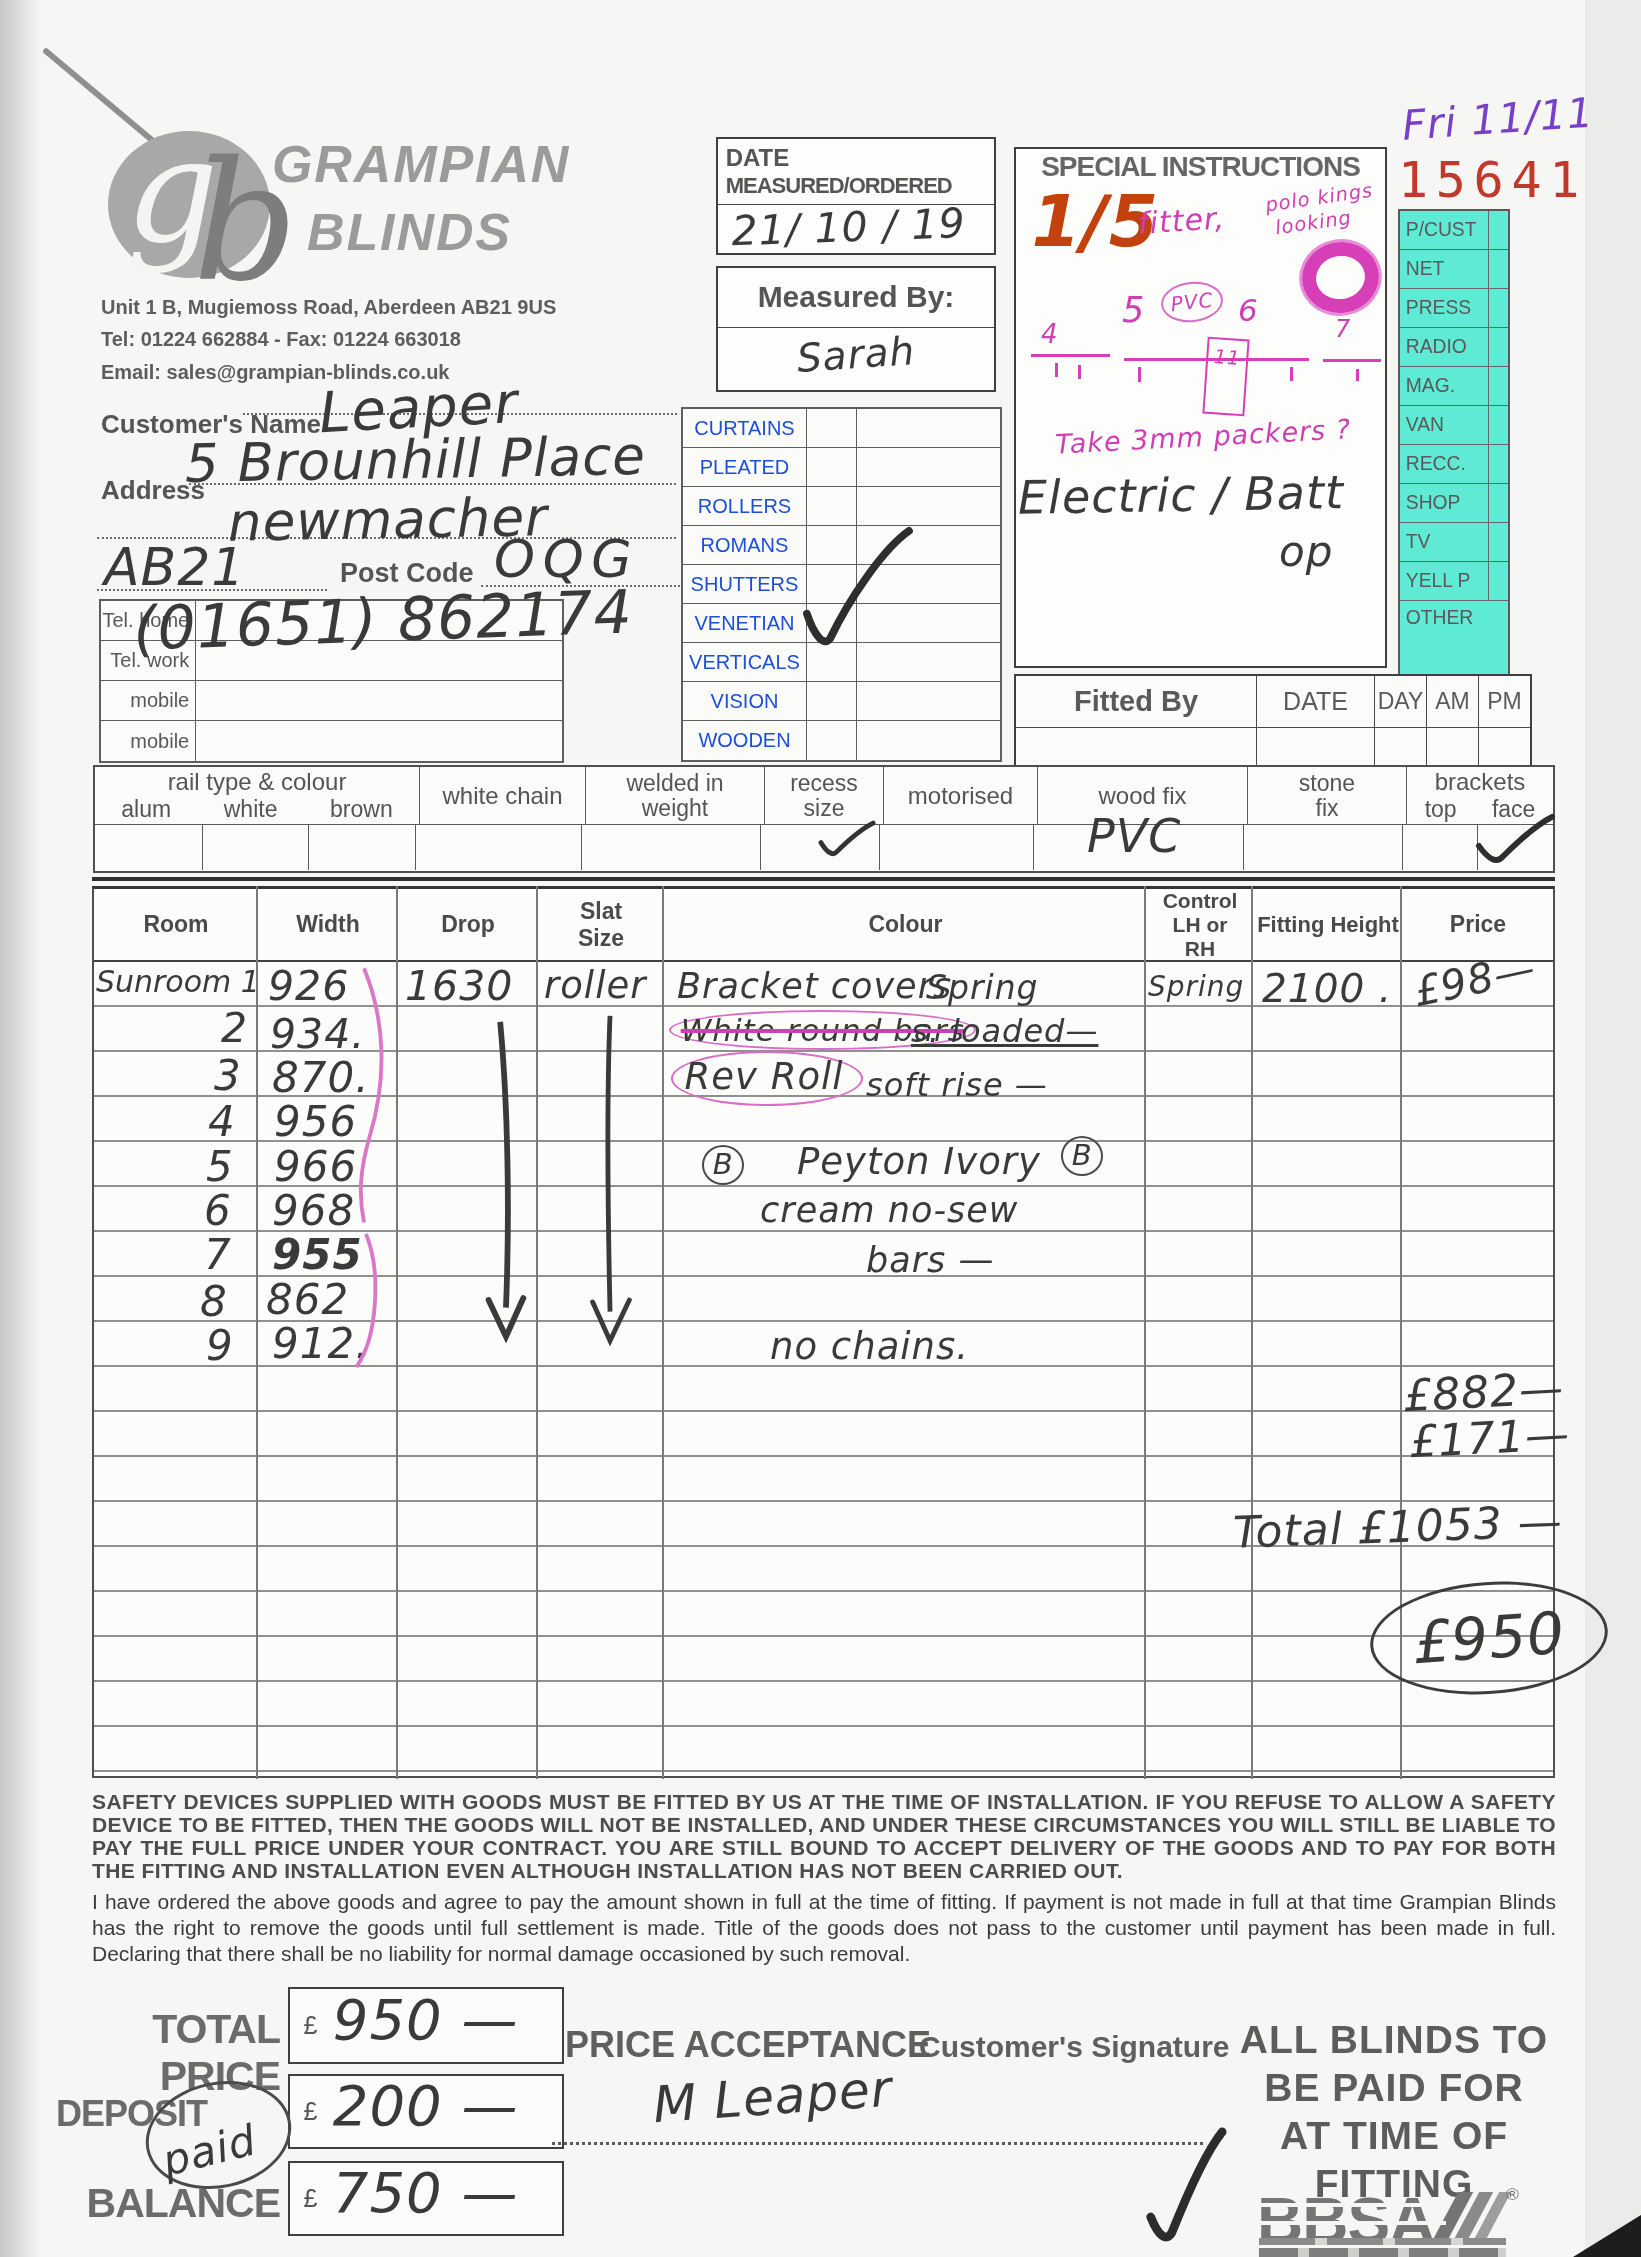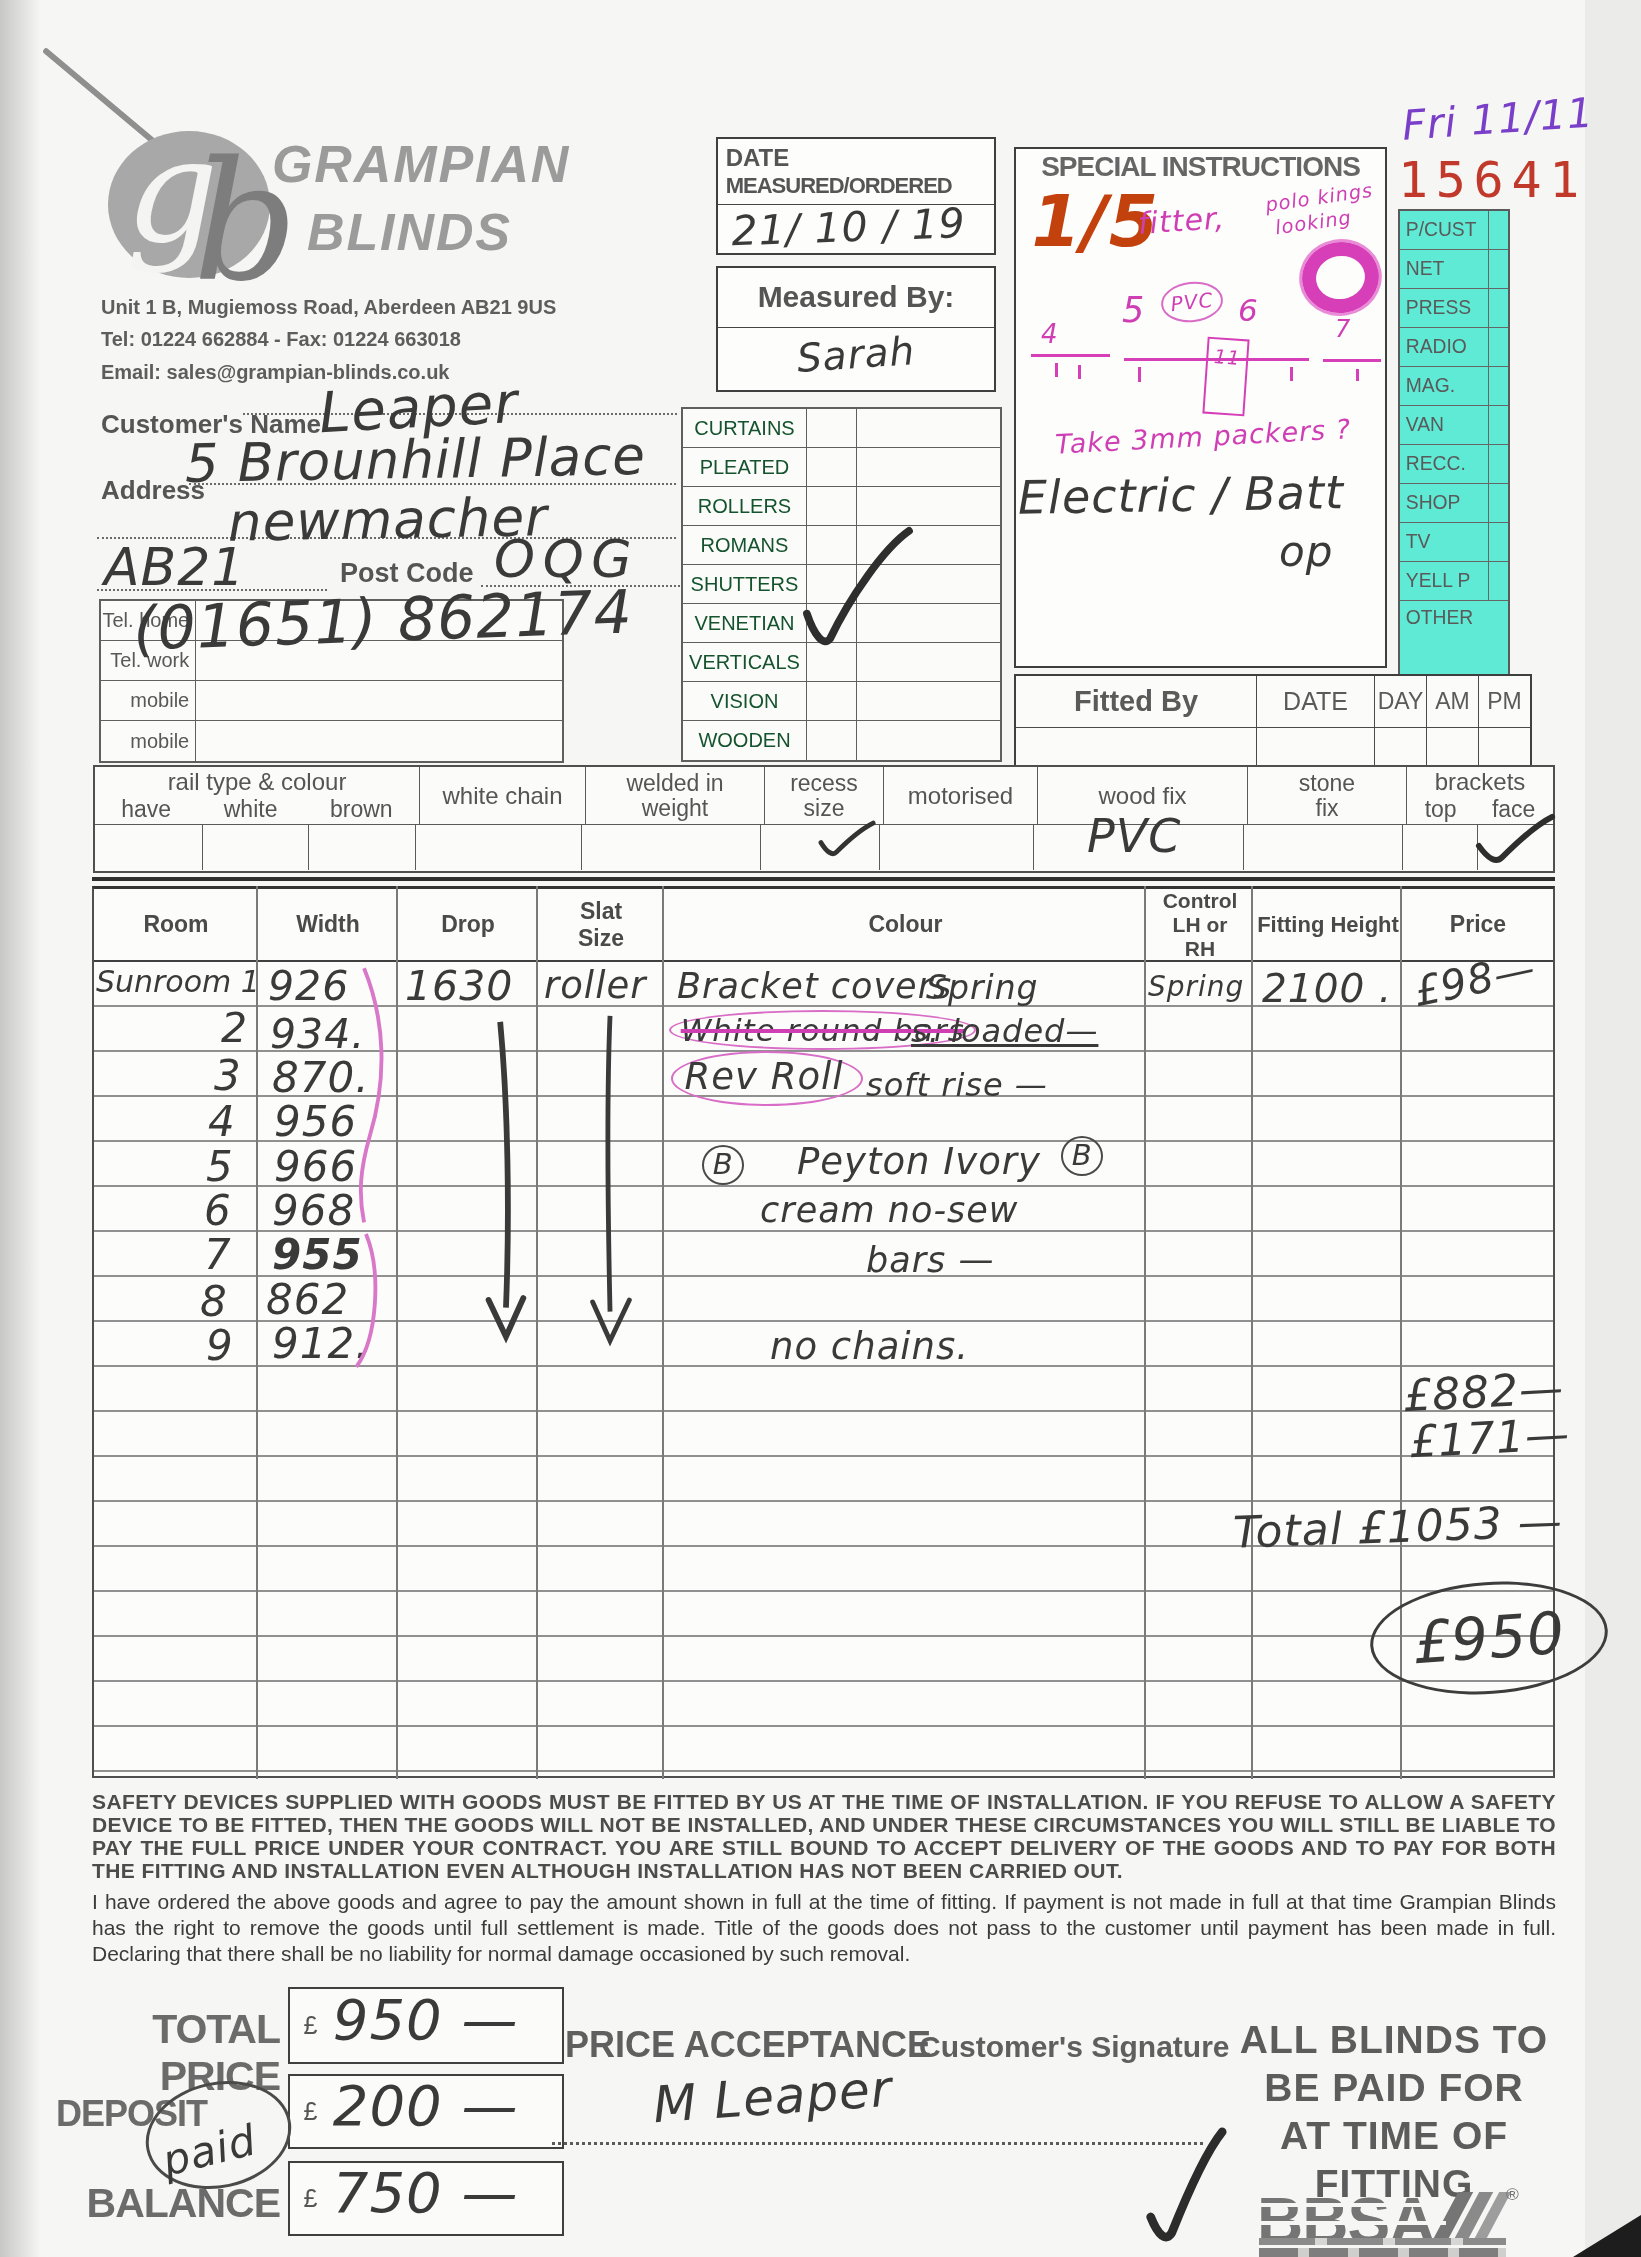--- a/index.html
+++ b/index.html
@@ -18,21 +18,21 @@
   .staple-line { background:#8f8f8f; border-radius:2.9px; }
   .logo-ellipse { left:108px; top:131px; width:162px; height:147px; background:#a8a8a8; border-radius:50%; }
   .logo-g { position:absolute; left:17.4px; top:-25px; font-family:"DejaVu Serif", serif; font-style:italic; font-size:145px; color:#f4f4f2; }
   .logo-b { position:absolute; left:85px; top:-3.9px; font-family:"DejaVu Serif", serif; font-style:italic; font-size:164px; color:#7d7d7d; }
   .brandname { font-size:52px; font-weight:bold; font-style:italic; color:#9b9b9b; letter-spacing:1.9px; line-height:54px; }
   .addr { font-size:20px; font-weight:bold; color:#5d5d5d; line-height:30px; }
   .fbox { border:2.9px solid #3f3f3f; background:#fdfdfc; }
   .minitable-row { display:flex; border-bottom:1.9px solid #666; height:39px; align-items:center; }
   .minitable-label { width:89px; border-right:1.9px solid #666; height:100%; display:flex; align-items:center; padding-left:5.8px; font-size:19.3px; color:#5a5a5a; }
   .chk-row { display:flex; height:39px; border-bottom:1.9px solid #5f5f5f; }
-  .chk-label { width:124px; border-right:1.9px solid #5f5f5f; display:flex; align-items:center; justify-content:center; font-size:20px; color:#14532d; }
+  .chk-label { width:124px; border-right:1.9px solid #5f5f5f; display:flex; align-items:center; justify-content:center; font-size:20px; color:#1d4ed8; }
   .chk-box { width:50px; border-right:1.9px solid #5f5f5f; }
   .chk-extra { flex:1; }
   .phone-row { display:flex; height:40px; border-bottom:1.9px solid #5f5f5f; }
   .phone-label { width:95px; display:flex; align-items:center; justify-content:flex-end; padding-right:5.8px; font-size:20px; color:#585858; border-right:1.9px solid #5f5f5f; }
   .band-cell { border-right:1.9px solid #5a5a5a; display:flex; flex-direction:column; align-items:center; justify-content:center; color:#555; }
   .vl { position:absolute; top:0; bottom:0; width:1.9px; background:#7a7a7a; }
   .thead-cell { display:flex; align-items:center; justify-content:center; text-align:center; font-size:23px; font-weight:bold; color:#4a4a4a; }
   .pink-strike { text-decoration:line-through; text-decoration-color:#cf3fb4; text-decoration-thickness:3.9px; border:2.4px solid #d86cc6; border-radius:50%; padding:0 9.7px; }
   .pink-ellipse { border:2.4px solid #d86cc6; border-radius:50%; padding:1.9px 17.4px 5.8px 11.6px; }
   .b-circ { border:2.4px solid #4a4a4a; border-radius:50%; padding:0 8.7px 1.9px 8.7px; font-size:29px; }
@@ -250,21 +250,21 @@
       <div style="width:52px;border-right:1.9px solid #4a4a4a;"></div>
       <div style="flex:1;"></div>
     </div>
   </div>
 
   <div class="abs" style="left:93px;top:765px;width:1462px;height:108px;border:2.4px solid #4f4f4f;background:#fbfbf9;">
     <div style="display:flex;height:58px;border-bottom:1.9px solid #5a5a5a;">
       <div class="band-cell" style="width:325px;">
         <div style="font-size:24px;">rail type &amp; colour</div>
         <div style="display:flex;width:100%;justify-content:space-around;font-size:23px;">
-          <span>have</span>
+          <span>alum</span>
           <span>white</span>
           <span>brown</span>
         </div>
       </div>
       <div class="band-cell" style="width:166px;font-size:24px;">white chain</div>
       <div class="band-cell" style="width:179px;font-size:23px;line-height:25px;">
         <span>welded in</span>
         <span>weight</span>
       </div>
       <div class="band-cell" style="width:119px;font-size:23px;line-height:25px;">

